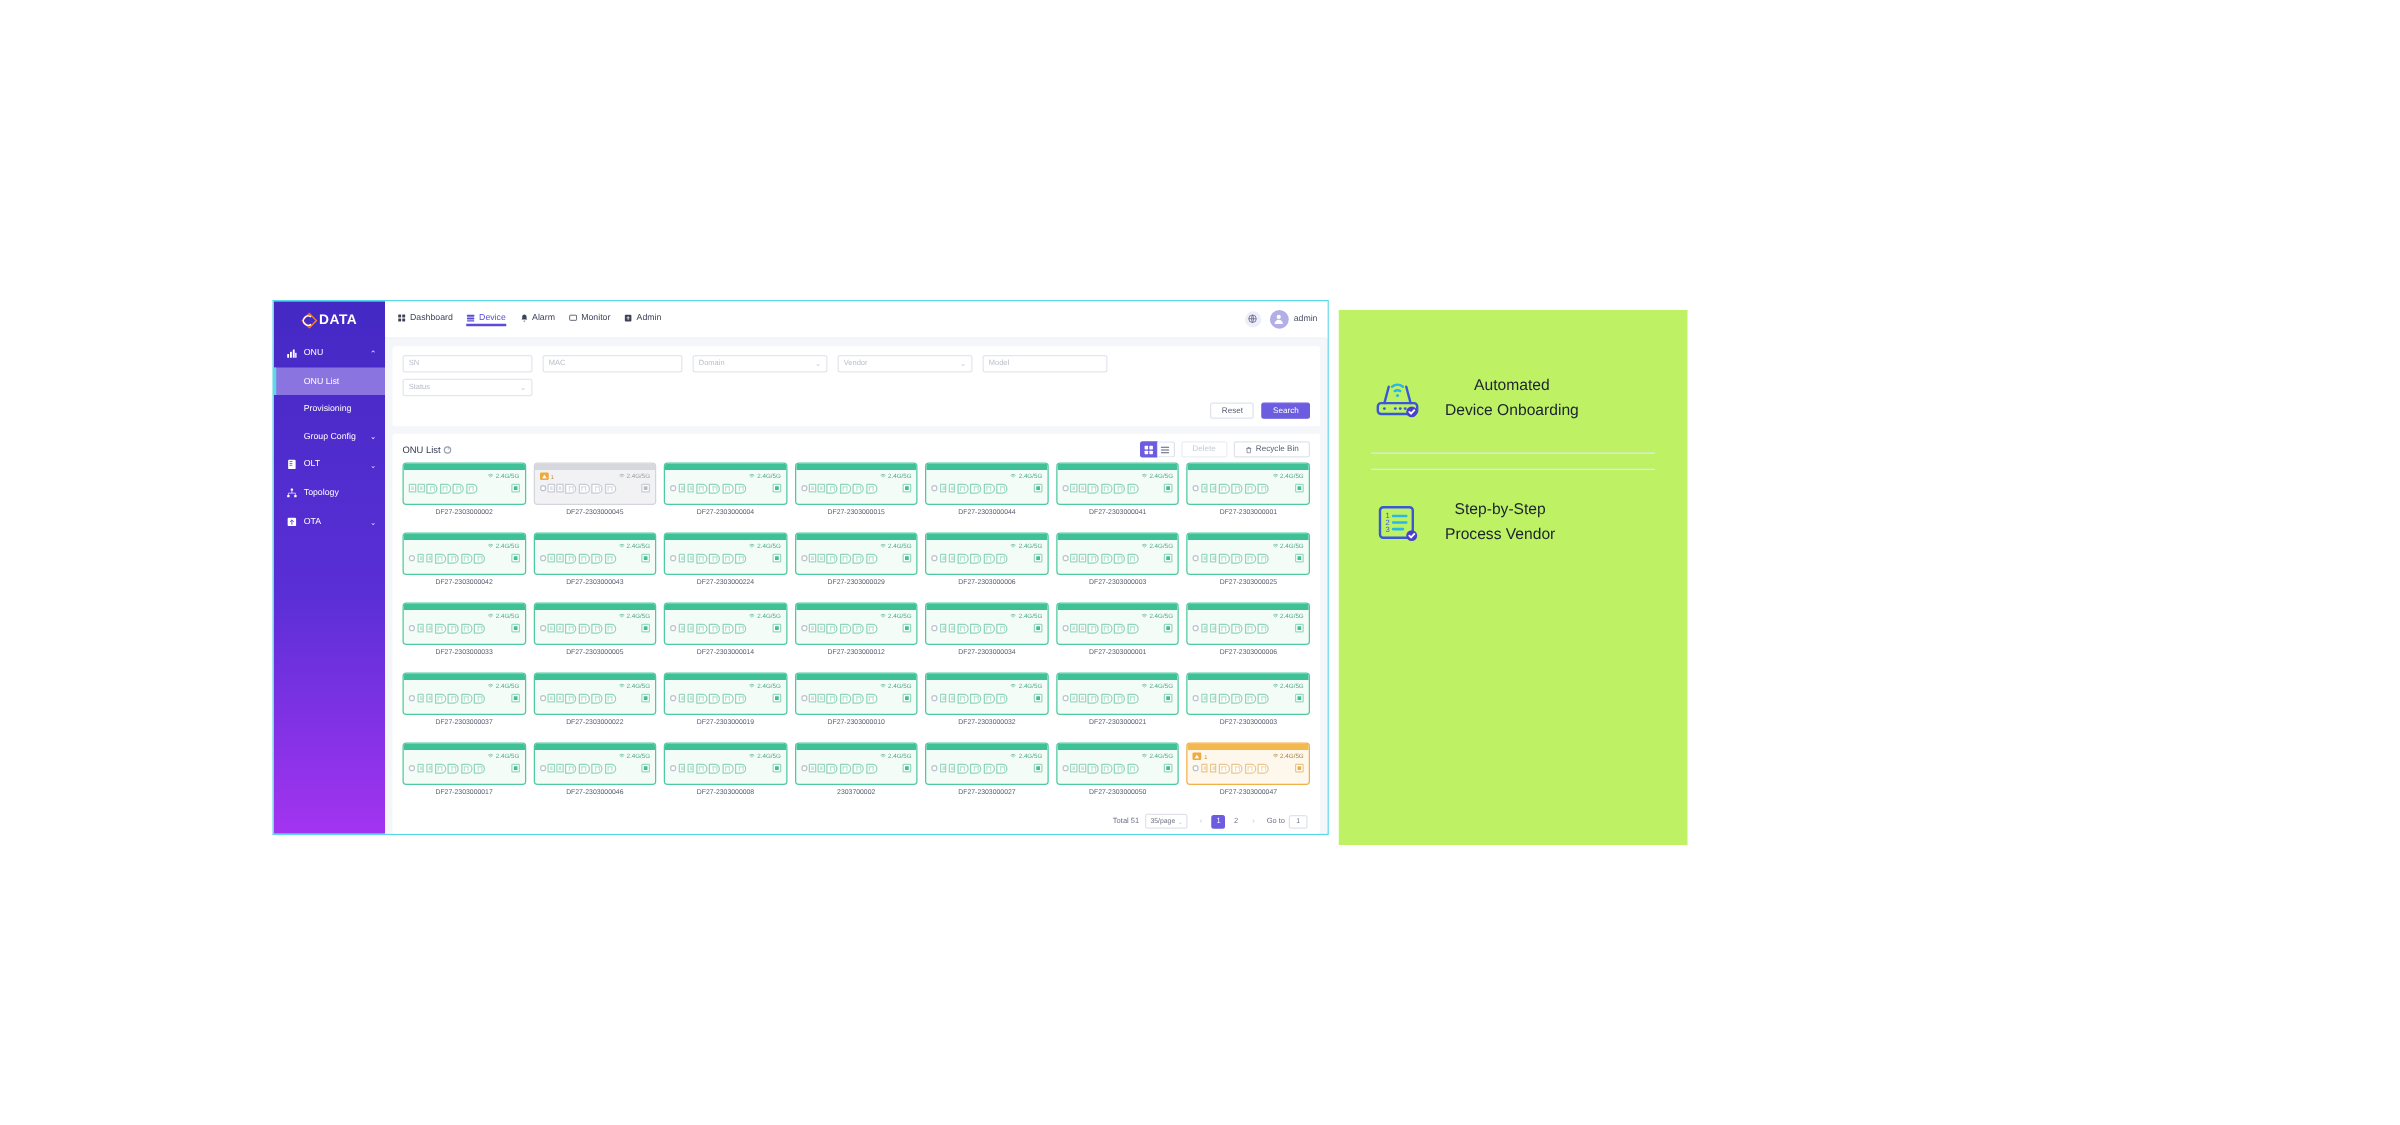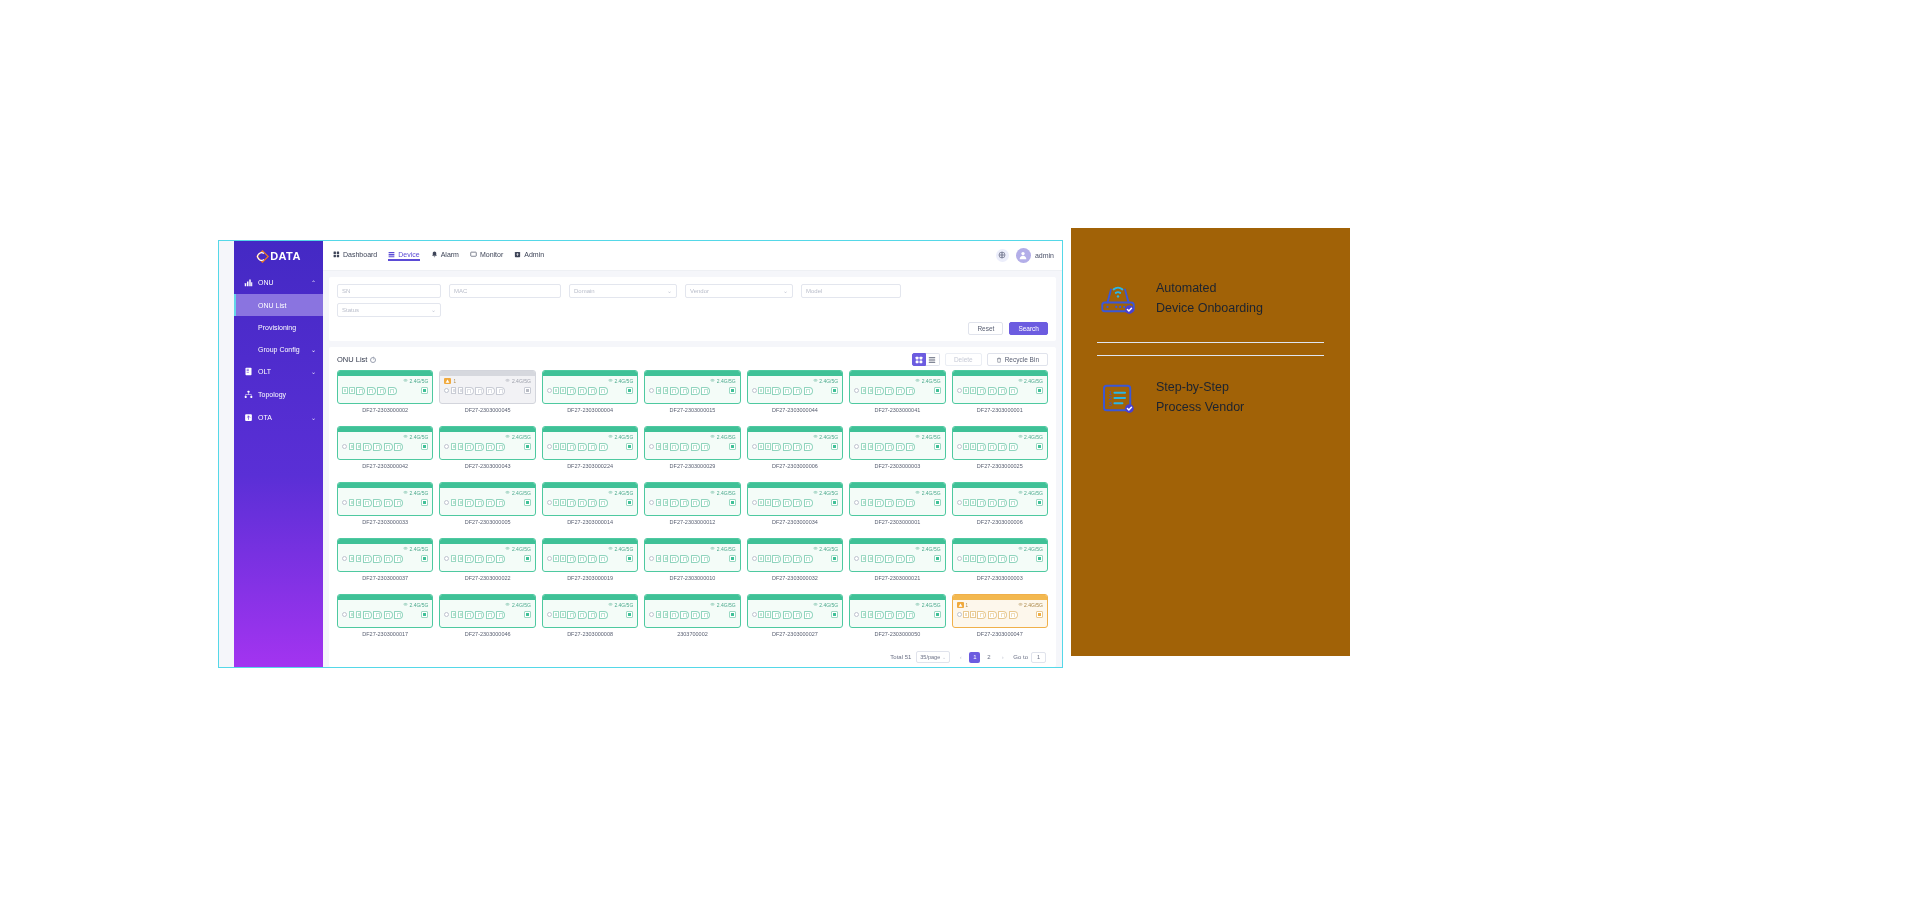--- a/index.html
+++ b/index.html
@@ -12,21 +12,20 @@
   #stage { position: relative; width: 1920px; height: 900px; }
 
   
   .app-window {
     position: absolute; left: 218px; top: 240px;
     width: 845px; height: 428px;
     background: #f5f6fa;
     border: 1px solid #55d8e8;
     overflow: hidden;
     display: flex;
-    padding-left: 15px;
   }
 
   
   .sidebar {
     width: 89px; flex: 0 0 89px;
     background: linear-gradient(180deg,#4429c4 0%,#5a2fd6 55%,#a334f0 100%);
     position: relative;
   }
   .logo-wrap {
     height: 30px; display: flex; align-items: center; justify-content: center;
@@ -230,24 +229,25 @@
   .pg-btn.arrow { color: #c4c8d4; }
   .pg-btn.active { background: #6c5ce0; color: #fff; }
   .pg-goto { display: flex; align-items: center; gap: 3px; font-size: 6px; color: #6a7085; }
   .pg-goto-input {
     width: 15px; height: 11px; border: 1px solid #e0e3ec; border-radius: 2px;
     font-size: 5.5px; color: #6a7085; display: flex; align-items: center; justify-content: center;
   }
 
   
   .feature-panel {
-    position: absolute; left: 1071px; top: 228px;
+    position: absolute; left: 1071px; top: 248px;
     width: 279px; height: 428px;
-    background: #a16207;
+    background: #bef264;
     padding: 40px 26px 0 26px;
+    text-align: center;
   }
   .feature {
     display: flex; align-items: center; gap: 17px; height: 62px;
   }
   .feature-ico { width: 42px; height: 42px; flex: 0 0 42px; display:flex; align-items:center; justify-content:center; }
   .feature-ico svg { display: block; }
   .feature-txt {
     font-size: 12.5px; line-height: 1.58; color: #1c2330;
     white-space: pre-line;
   }

